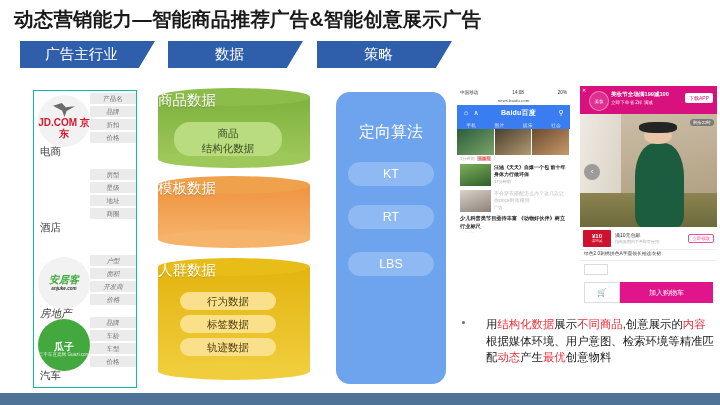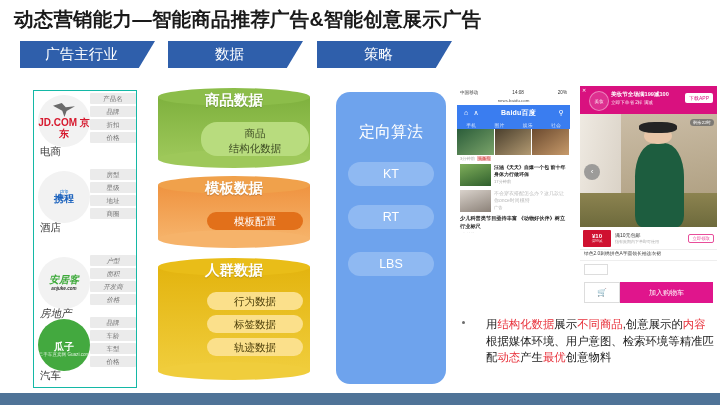--- a/index.html
+++ b/index.html
@@ -74,22 +74,22 @@
   .cyl .top{
     position:absolute;left:0;top:0;width:152px;height:18px;border-radius:50%;
   }
   .cyl .body{
     position:absolute;left:0;top:9px;width:152px;
   }
   .cyl .bot{
     position:absolute;left:0;width:152px;height:18px;border-radius:50%;
   }
   .cyl .ctitle{
-    position:absolute;left:0;top:3px;width:152px;text-align:center;
-    color:#ffffff;font-size:14.5px;font-weight:700;z-index:4;
+    position:absolute;left:0;top:3px;width:152px;text-align:left;
+    color:#ffffff;font-size:14.5px;font-weight:400;z-index:4;
     text-shadow:0 1px 1px rgba(0,0,0,.18);
   }
   .cyl .pill{
     position:relative;margin:0 auto 5px auto;border-radius:9px;
     text-align:center;font-size:10.5px;line-height:18px;height:18px;z-index:4;
   }
   
   .cyl-green{top:88px;height:80px;}
   .cyl-green .top{background:#8cbd4a;}
   .cyl-green .body{height:62px;background:linear-gradient(to bottom,#7fb13e,#9ec85a);}
@@ -101,21 +101,21 @@
   .cyl-orange .top{background:#f0a14b;}
   .cyl-orange .body{height:54px;background:linear-gradient(to bottom,#ef9340,#f6b36a);}
   .cyl-orange .bot{top:54px;background:#f6b36a;}
   .cyl-orange .pill{width:96px;background:#e2701a;color:#fff;}
   
   .cyl-yellow{top:258px;height:124px;}
   .cyl-yellow .top{background:#e9bd18;}
   .cyl-yellow .body{height:104px;background:linear-gradient(to bottom,#e3b40f,#f0cd3c);}
   .cyl-yellow .bot{top:104px;background:#f0cd3c;}
   .cyl-yellow .pill{width:96px;background:#fbe08b;color:#4a3c08;}
-  .cyl .stack{position:absolute;left:0;width:140px;z-index:5;margin-left:27px;}
+  .cyl .stack{position:absolute;left:0;width:140px;z-index:5;}
 
   
   .algo{
     position:absolute;left:336px;top:92px;width:110px;height:292px;
     background:#6ea3ed;border-radius:14px;
   }
   .algo .atitle{
     position:absolute;left:0;top:30px;width:110px;text-align:center;
     color:#fff;font-size:16px;
   }
@@ -232,24 +232,20 @@
       <div class="attrs">
         <div class="a">产品名</div>
         <div class="a">品牌</div>
         <div class="a">折扣</div>
         <div class="a">价格</div>
       </div>
       <div class="cat">电商</div>
     </div>
 
     <div class="ind i1">
-      <div class="logo logo-ctrip">
-        <div class="lg-sub">ctrip</div>
-        <div class="lg-main">携程</div>
-      </div>
       <div class="attrs">
         <div class="a">房型</div>
         <div class="a">星级</div>
         <div class="a">地址</div>
         <div class="a">商圈</div>
       </div>
       <div class="cat">酒店</div>
     </div>
 
     <div class="ind i2">
@@ -289,23 +285,20 @@
     <div class="stack" style="top:34px;">
       <div class="pill">商品<br>结构化数据</div>
     </div>
   </div>
 
   <div class="cyl cyl-orange">
     <div class="body"></div>
     <div class="bot"></div>
     <div class="top"></div>
     <div class="ctitle">模板数据</div>
-    <div class="stack" style="top:36px;">
-      <div class="pill">模板配置</div>
-    </div>
   </div>
 
   <div class="cyl cyl-yellow">
     <div class="body"></div>
     <div class="bot"></div>
     <div class="top"></div>
     <div class="ctitle">人群数据</div>
     <div class="stack" style="top:34px;">
       <div class="pill">行为数据</div>
       <div class="pill">标签数据</div>

